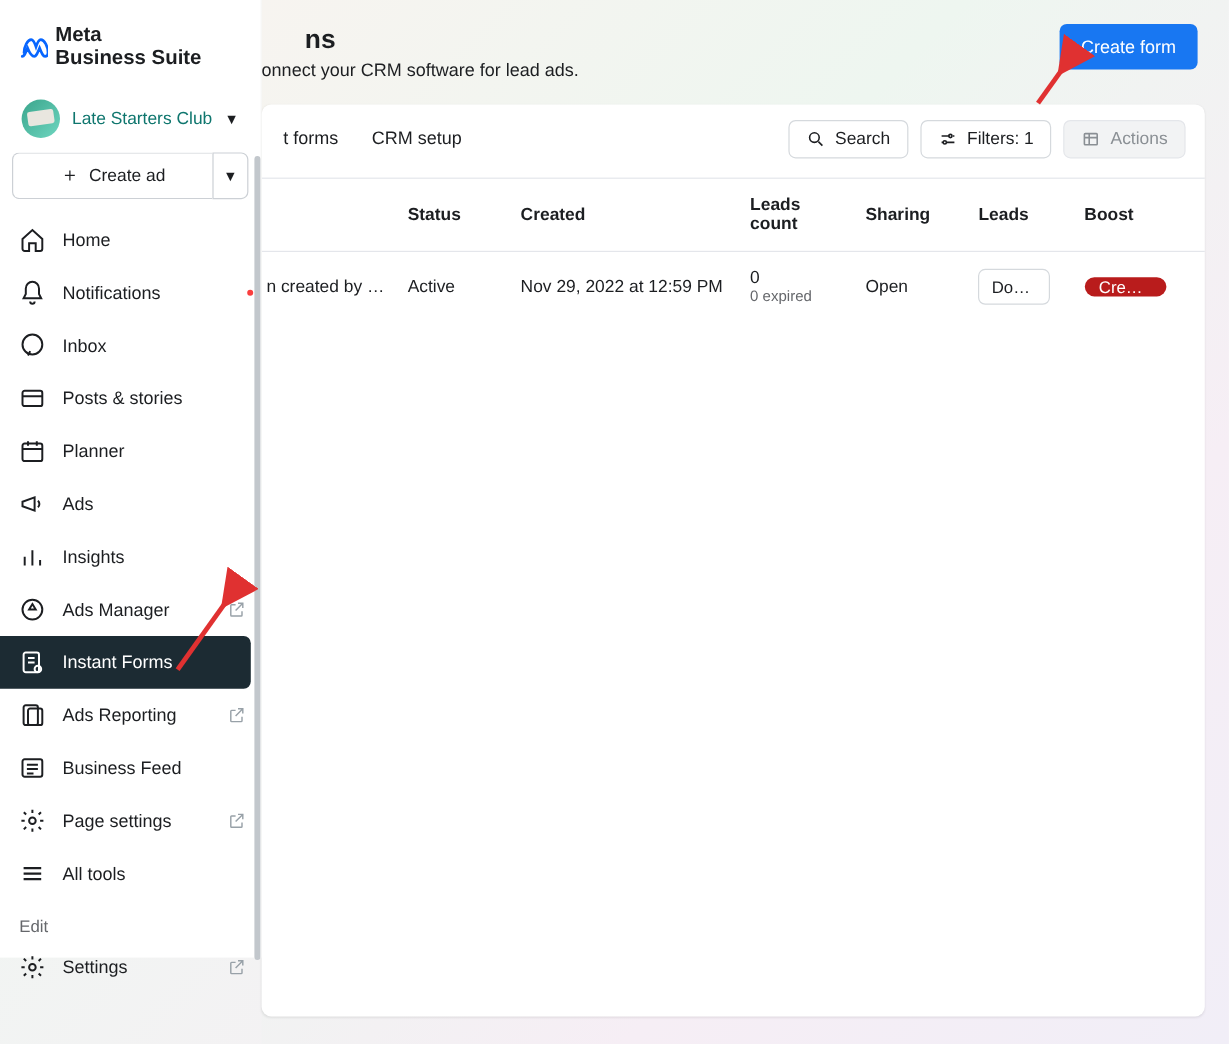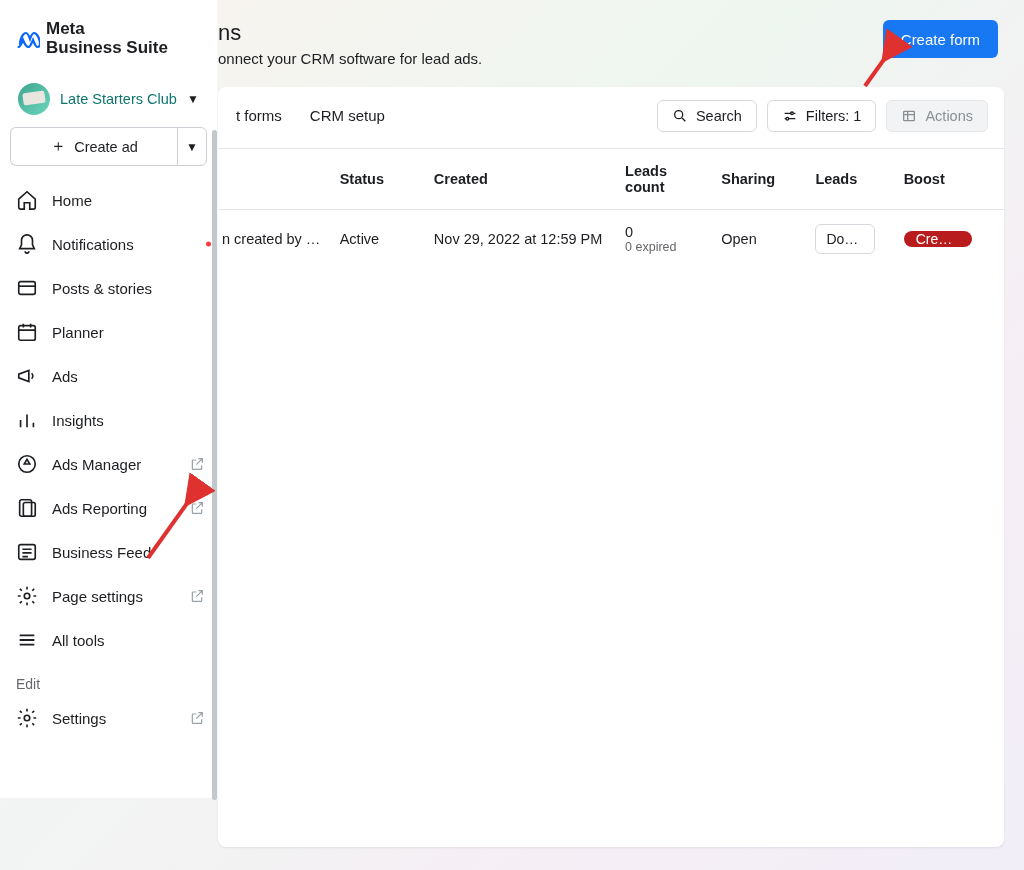--- a/index.html
+++ b/index.html
@@ -96,21 +96,21 @@
   .main {
     position:absolute;
     left:218px; right:0; top:0; bottom:0;
     background: linear-gradient(135deg, #f7f4f0 0%, #eef6f0 35%, #f6eef5 70%, #f1eef7 100%);
   }
   .header-strip {
     padding: 20px 26px 20px 0;
     display:flex; align-items:flex-start;
   }
   .header-text { flex:1; padding-left:0; }
-  .page-title-frag { font-size:22px; font-weight:400; color:#1c1e21; }
+  .page-title-frag { font-size:22px; font-weight:700; color:#1c1e21;margin-left:36px; }
   .page-sub { font-size:15px; color:#1c1e21; margin-top:4px; }
   .create-form-btn {
     background:#1877f2; color:#fff; border:none;
     padding:9px 18px; border-radius:6px;
     font-size:15px; font-weight:500; cursor:pointer;
     height:38px;
   }
 
   .panel {
     background:#fff;
@@ -216,20 +216,29 @@
             <path d="M6 8a6 6 0 1 1 12 0v5l2 4H4l2-4z"></path>
             <path d="M10 20a2 2 0 0 0 4 0"></path>
           </svg>
         </span>
       <span>Notifications</span>
       <span class="dot-indicator"></span>
     </li>
     <li class="nav-item">
       <span class="ico">
           <svg viewBox="0 0 24 24" fill="none" stroke="#1c1e21" stroke-width="1.8">
+            <circle cx="12" cy="11" r="9"></circle>
+            <path d="M8 21l2-4"></path>
+          </svg>
+        </span>
+      <span>Inbox</span>
+    </li>
+    <li class="nav-item">
+      <span class="ico">
+          <svg viewBox="0 0 24 24" fill="none" stroke="#1c1e21" stroke-width="1.8">
             <rect x="3" y="5" width="18" height="14" rx="2"></rect>
             <path d="M3 10h18"></path>
           </svg>
         </span>
       <span>Posts &amp; stories</span>
     </li>
     <li class="nav-item">
       <span class="ico">
           <svg viewBox="0 0 24 24" fill="none" stroke="#1c1e21" stroke-width="1.8">
             <rect x="3" y="5" width="18" height="16" rx="2"></rect>
@@ -259,20 +268,30 @@
       <span class="ico">
           <svg viewBox="0 0 24 24" fill="none" stroke="#1c1e21" stroke-width="1.8">
             <circle cx="12" cy="12" r="9"></circle>
             <path d="M12 7l3 5h-6z"></path>
           </svg>
         </span>
       <span>Ads Manager</span>
       <span class="ext"><svg viewBox="0 0 24 24" fill="none" stroke="#98a1a8" stroke-width="1.8">
             <path d="M14 4h6v6M20 4l-9 9M19 14v5a1 1 0 0 1-1 1H6a1 1 0 0 1-1-1V7a1 1 0 0 1 1-1h5"></path>
           </svg></span>
+    </li>
+    <li class="nav-item active">
+      <span class="ico">
+          <svg viewBox="0 0 24 24" fill="none" stroke="#fff" stroke-width="1.8">
+            <rect x="4" y="3" width="14" height="18" rx="2"></rect>
+            <path d="M8 8h6M8 12h6"></path>
+            <circle cx="17" cy="18" r="3"></circle>
+          </svg>
+        </span>
+      <span>Instant Forms</span>
     </li>
     <li class="nav-item">
       <span class="ico">
           <svg viewBox="0 0 24 24" fill="none" stroke="#1c1e21" stroke-width="1.8">
             <rect x="4" y="3" width="13" height="18" rx="2"></rect>
             <rect x="8" y="6" width="13" height="15" rx="2"></rect>
           </svg>
         </span>
       <span>Ads Reporting</span>
       <span class="ext"><svg viewBox="0 0 24 24" fill="none" stroke="#98a1a8" stroke-width="1.8">

